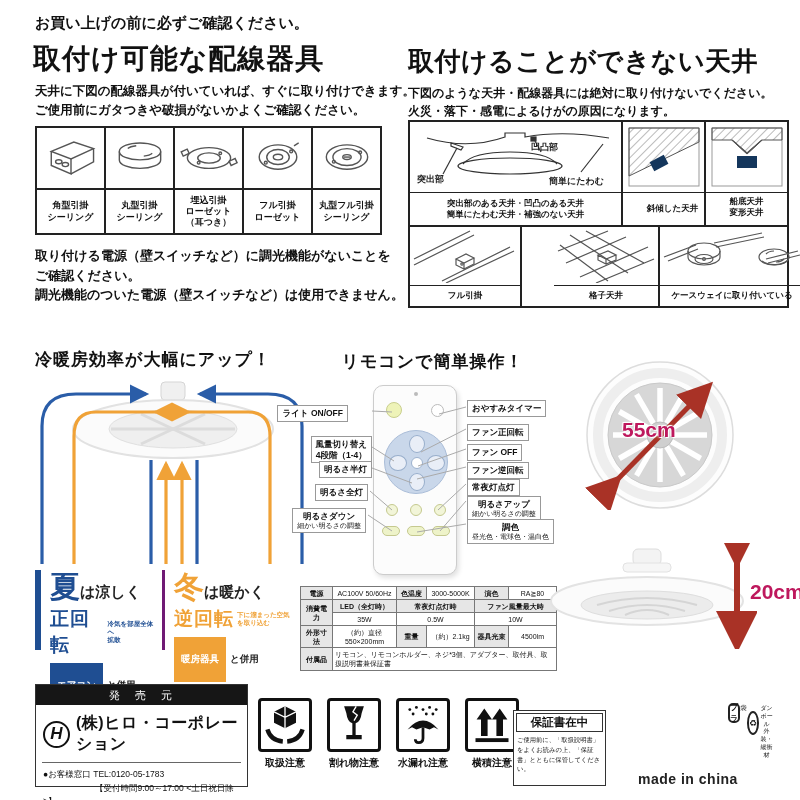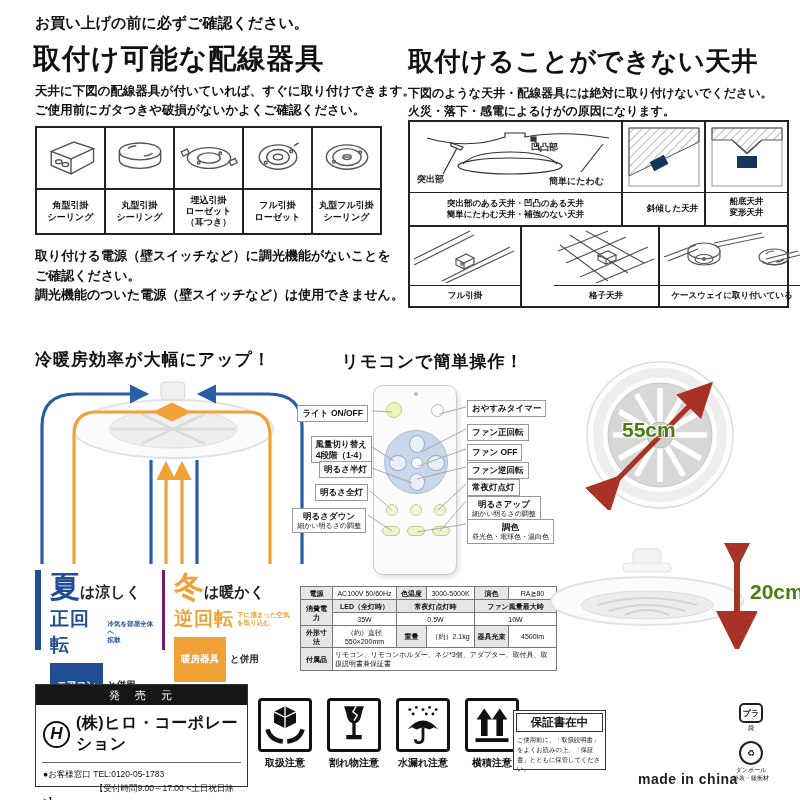--- a/index.html
+++ b/index.html
@@ -91,50 +91,50 @@
   
   .spec { position:absolute; left:300px; top:586px; border-collapse:collapse; font-size:7px; }
   .spec td { border:1px solid #777; padding:1.5px 2px; text-align:center; line-height:1.3; background:#fff; }
   .spec td.lab { background:#e6e6e6; font-weight:bold; }
   .spec .c1{width:32px;} .spec .c2{width:64px;} .spec .c3{width:30px;}
   .spec .c4{width:48px;} .spec .c5{width:34px;} .spec .c6{width:48px;}
 
   
   .fan-top  { position:absolute; left:585px; top:360px; }
   .fan-side { position:absolute; left:545px; top:543px; }
-  .dim-label { position:absolute; font-size:21px; font-weight:bold; color:#4d7c0f;
+  .dim-label { position:absolute; font-size:21px; font-weight:bold; color:#be185d;
                text-shadow:0 0 2px #fff, 0 0 3px #fff, 1px 1px 0 #fff, -1px -1px 0 #fff; }
   .dim-55 { left:622px; top:418px; }
   .dim-20 { left:750px; top:580px; }
 
   
   .seller { position:absolute; left:35px; top:684px; width:213px; height:103px; border:1.5px solid #333; background:#fff; }
   .seller-bar { background:#161616; color:#fff; font-size:11px; text-align:center; padding:2.5px 0; letter-spacing:2px; }
   .seller-co { display:flex; align-items:center; gap:6px; padding:8px 7px 7px 7px; }
   .seller-logo { width:27px; height:27px; border:2.5px solid #111; border-radius:50%;
                  display:flex; align-items:center; justify-content:center;
                  font-size:17px; font-weight:bold; font-style:italic; flex:none; }
   .seller-name { font-size:16px; font-weight:bold; letter-spacing:0.5px; }
   .seller-div { border-top:1px solid #666; margin:0 6px; }
   .seller-contact { font-size:8.5px; padding:5px 7px; line-height:1.6; }
   .care { position:absolute; left:258px; top:698px; display:flex; gap:15px; }
   .care-item { display:flex; flex-direction:column; align-items:center; }
   .care-box { width:54px; height:54px; border:3px solid #111; border-radius:4px;
               display:flex; align-items:center; justify-content:center; background:#fff; }
   .care-cap { font-size:10px; font-weight:bold; margin-top:4px; }
-  .warranty { position:absolute; left:513px; top:710px; width:93px; height:60px; border:1.5px solid #333; padding:2px; background:#fff;font-family:Liberation Serif, serif; }
+  .warranty { position:absolute; left:513px; top:710px; width:93px; height:76px; border:1.5px solid #333; padding:2px; background:#fff;font-family:Liberation Serif, serif; }
   .warranty-title { border:1.5px solid #333; text-align:center; font-size:11.5px; font-weight:bold; padding:1px 0; }
   .warranty-body { font-size:6.3px; line-height:1.55; padding:3px 1px 0 1px; }
   .barcodebox { position:absolute; left:614px; top:710px; width:106px; height:60px; border:1.5px solid #333; padding:3px 5px; background:#fff; }
   .barcode-model { text-align:center; font-size:11.5px; font-weight:bold; }
   .barcode-bars { height:25px; margin-top:2px;
     background:repeating-linear-gradient(90deg,#000 0 2px,#fff 2px 3px,#000 3px 4px,#fff 4px 7px,#000 7px 8px,#fff 8px 10px,#000 10px 13px,#fff 13px 14px,#000 14px 15px,#fff 15px 18px); }
   .barcode-num { text-align:center; font-size:8.5px; letter-spacing:1.5px; font-family:"Liberation Mono","DejaVu Sans Mono",monospace; }
   .madein { position:absolute; left:638px; top:771px; font-size:14px; font-weight:bold; letter-spacing:0.5px; color:#222; }
-  .recycle { position:absolute; left:728px; top:703px; width:46px; display:flex; flex-direction:column; align-items:center; }
+  .recycle { position:absolute; left:728px; top:703px; width:46px; display:flex; flex-direction:row; align-items:flex-start; }
   .pla-mark { width:24px; height:20px; border:2px solid #222; border-radius:5px; display:flex; align-items:center; justify-content:center;
               font-size:8px; font-weight:bold; }
   .pla-sub { font-size:6.5px; margin-top:1px; }
   .cb-mark { width:24px; height:24px; border:2px solid #222; border-radius:50%; margin-top:8px;
              display:flex; align-items:center; justify-content:center; font-size:9px; font-weight:bold; }
   .cb-sub { font-size:6px; margin-top:2px; text-align:center; line-height:1.3; }
 </style>
 </head>
 <body>
 
@@ -425,21 +425,21 @@
       <path d="M171 12 L144 19"></path>
         <path d="M171 34 L126 57"></path>
         <path d="M171 54 L123 71"></path>
       <path d="M171 72 L122 84"></path>
         <path d="M171 89 L143 115"></path>
         <path d="M171 106 L145 136"></path>
       <path d="M171 129 L122 137"></path>
     </g>
   </svg>
 
-  <div class="rlabel" style="right:432px; top:405px;"><span>ライト ON/OFF</span></div>
+  <div class="rlabel" style="right:452px; top:405px;"><span>ライト ON/OFF</span></div>
   <div class="rlabel" style="right:428px; top:436px;"><span class="pre">風量切り替え
 4段階（1-4）</span></div>
   <div class="rlabel" style="right:428px; top:461px;"><span>明るさ半灯</span></div>
   <div class="rlabel" style="right:432px; top:484px;"><span>明るさ全灯</span></div>
   <div class="rlabel" style="right:434px; top:508px;"><span>明るさダウン</span><span class="sub">細かい明るさの調整</span></div>
 
   <div class="rlabel" style="left:467px; top:400px;"><span>おやすみタイマー</span></div>
   <div class="rlabel" style="left:467px; top:424px;"><span>ファン正回転</span></div>
   <div class="rlabel" style="left:467px; top:444px;"><span>ファン OFF</span></div>
   <div class="rlabel" style="left:467px; top:462px;"><span>ファン逆回転</span></div>

